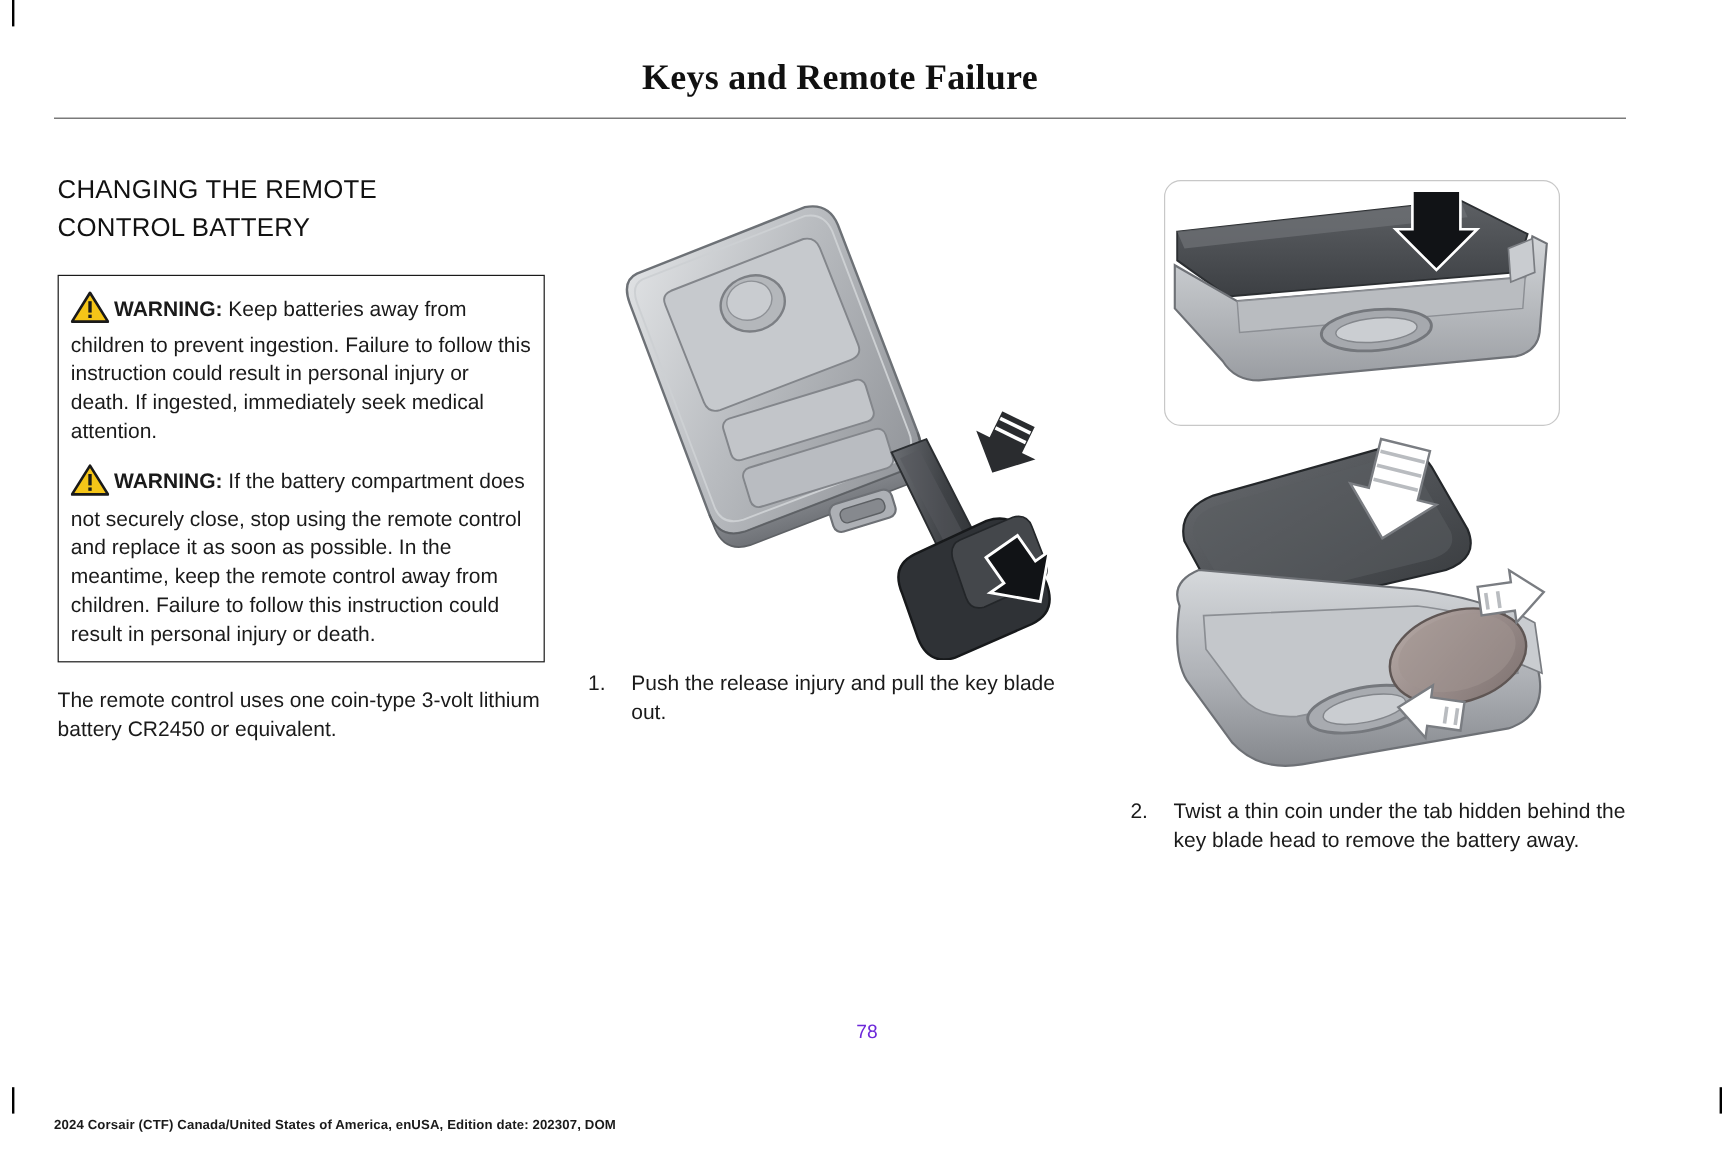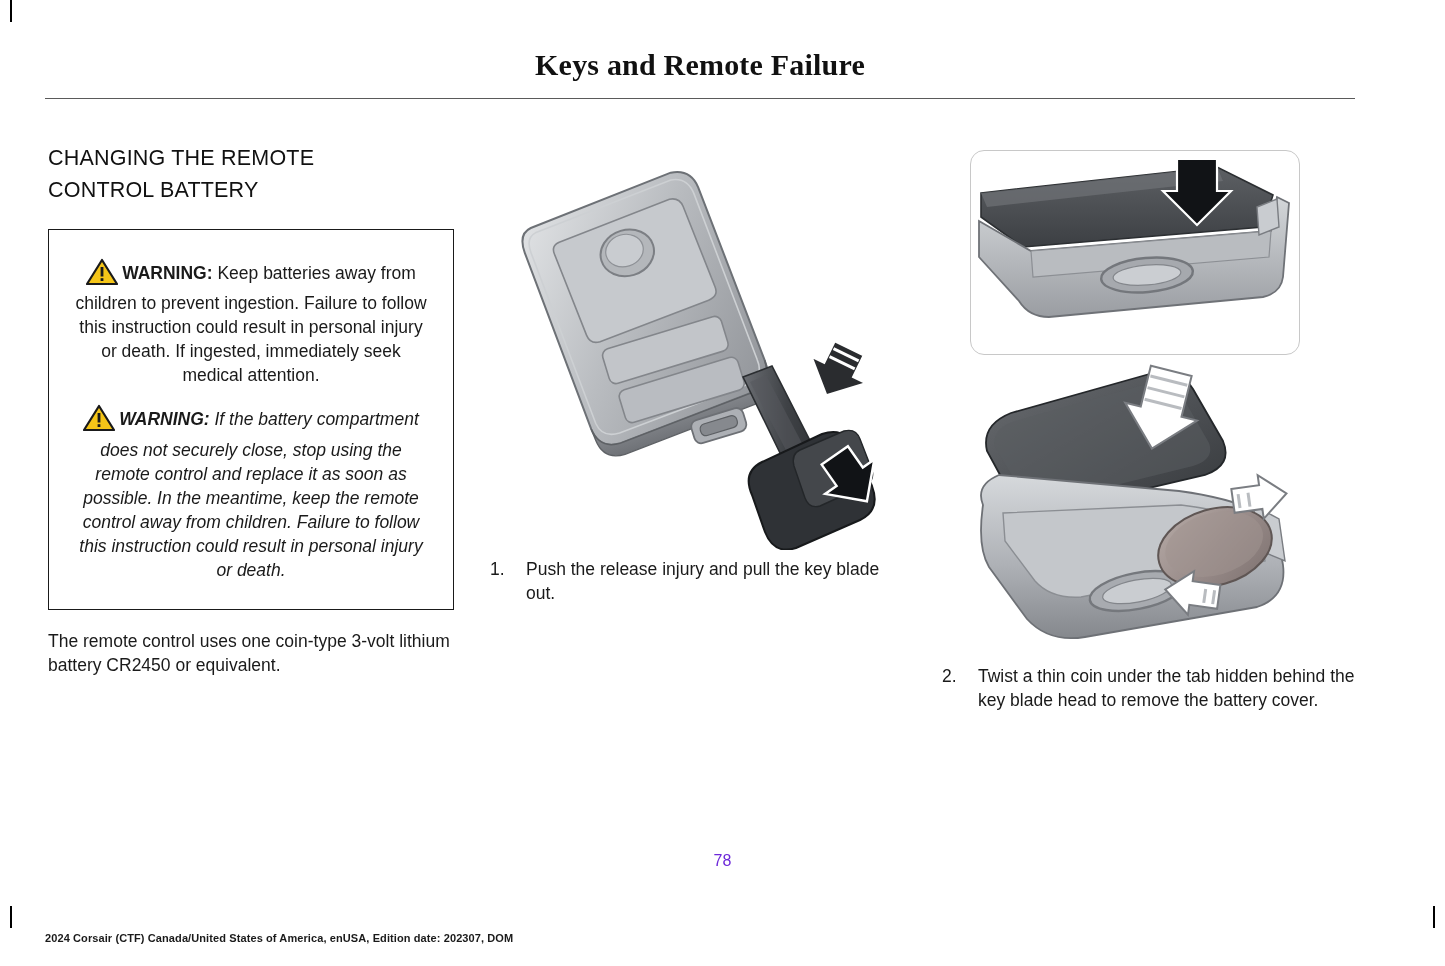--- a/index.html
+++ b/index.html
@@ -59,24 +59,24 @@
     max-width: 330px;
   }
   .warning-box {
     border: 1.6px solid #1a1a1a;
     padding: 12px 10px 10px 10px;
     width: 406px;
   }
   .warning-para {
     font-size: 17.5px;
     line-height: 1.37;
-    margin: 16px;
-    text-align: center;
-  }
-  .warning-para + .warning-para { margin-top: 14px; font-style: italic; }
+    margin: 0;
+    text-align: left;
+  }
+  .warning-para + .warning-para { margin-top: 14px; }
   .warn-icon {
     display: inline-block;
     vertical-align: -7px;
     margin-right: 4px;
   }
   .warn-label { font-weight: bold; }
 
   .body-para {
     font-size: 17.5px;
     line-height: 1.37;
@@ -359,18 +359,18 @@
         <g stroke="#b9bcc0" stroke-width="3">
           <line x1="240" y1="232" x2="240" y2="246"></line>
           <line x1="249" y1="232" x2="249" y2="246"></line>
         </g>
       </g>
     </svg>
   </div>
 
   <div class="step step-right">
     <span class="step-num">2.</span>
-    <span class="step-text">Twist a thin coin under the tab hidden behind the key blade head to remove the battery cover.</span>
+    <span class="step-text">Twist a thin coin under the tab hidden behind the key blade head to remove the battery away.</span>
   </div>
 </div>
 
 <div class="page-number">78</div>
 <div class="footer">2024 Corsair (CTF) Canada/United States of America, enUSA, Edition date: 202307, DOM</div>
 
 </body></html>

